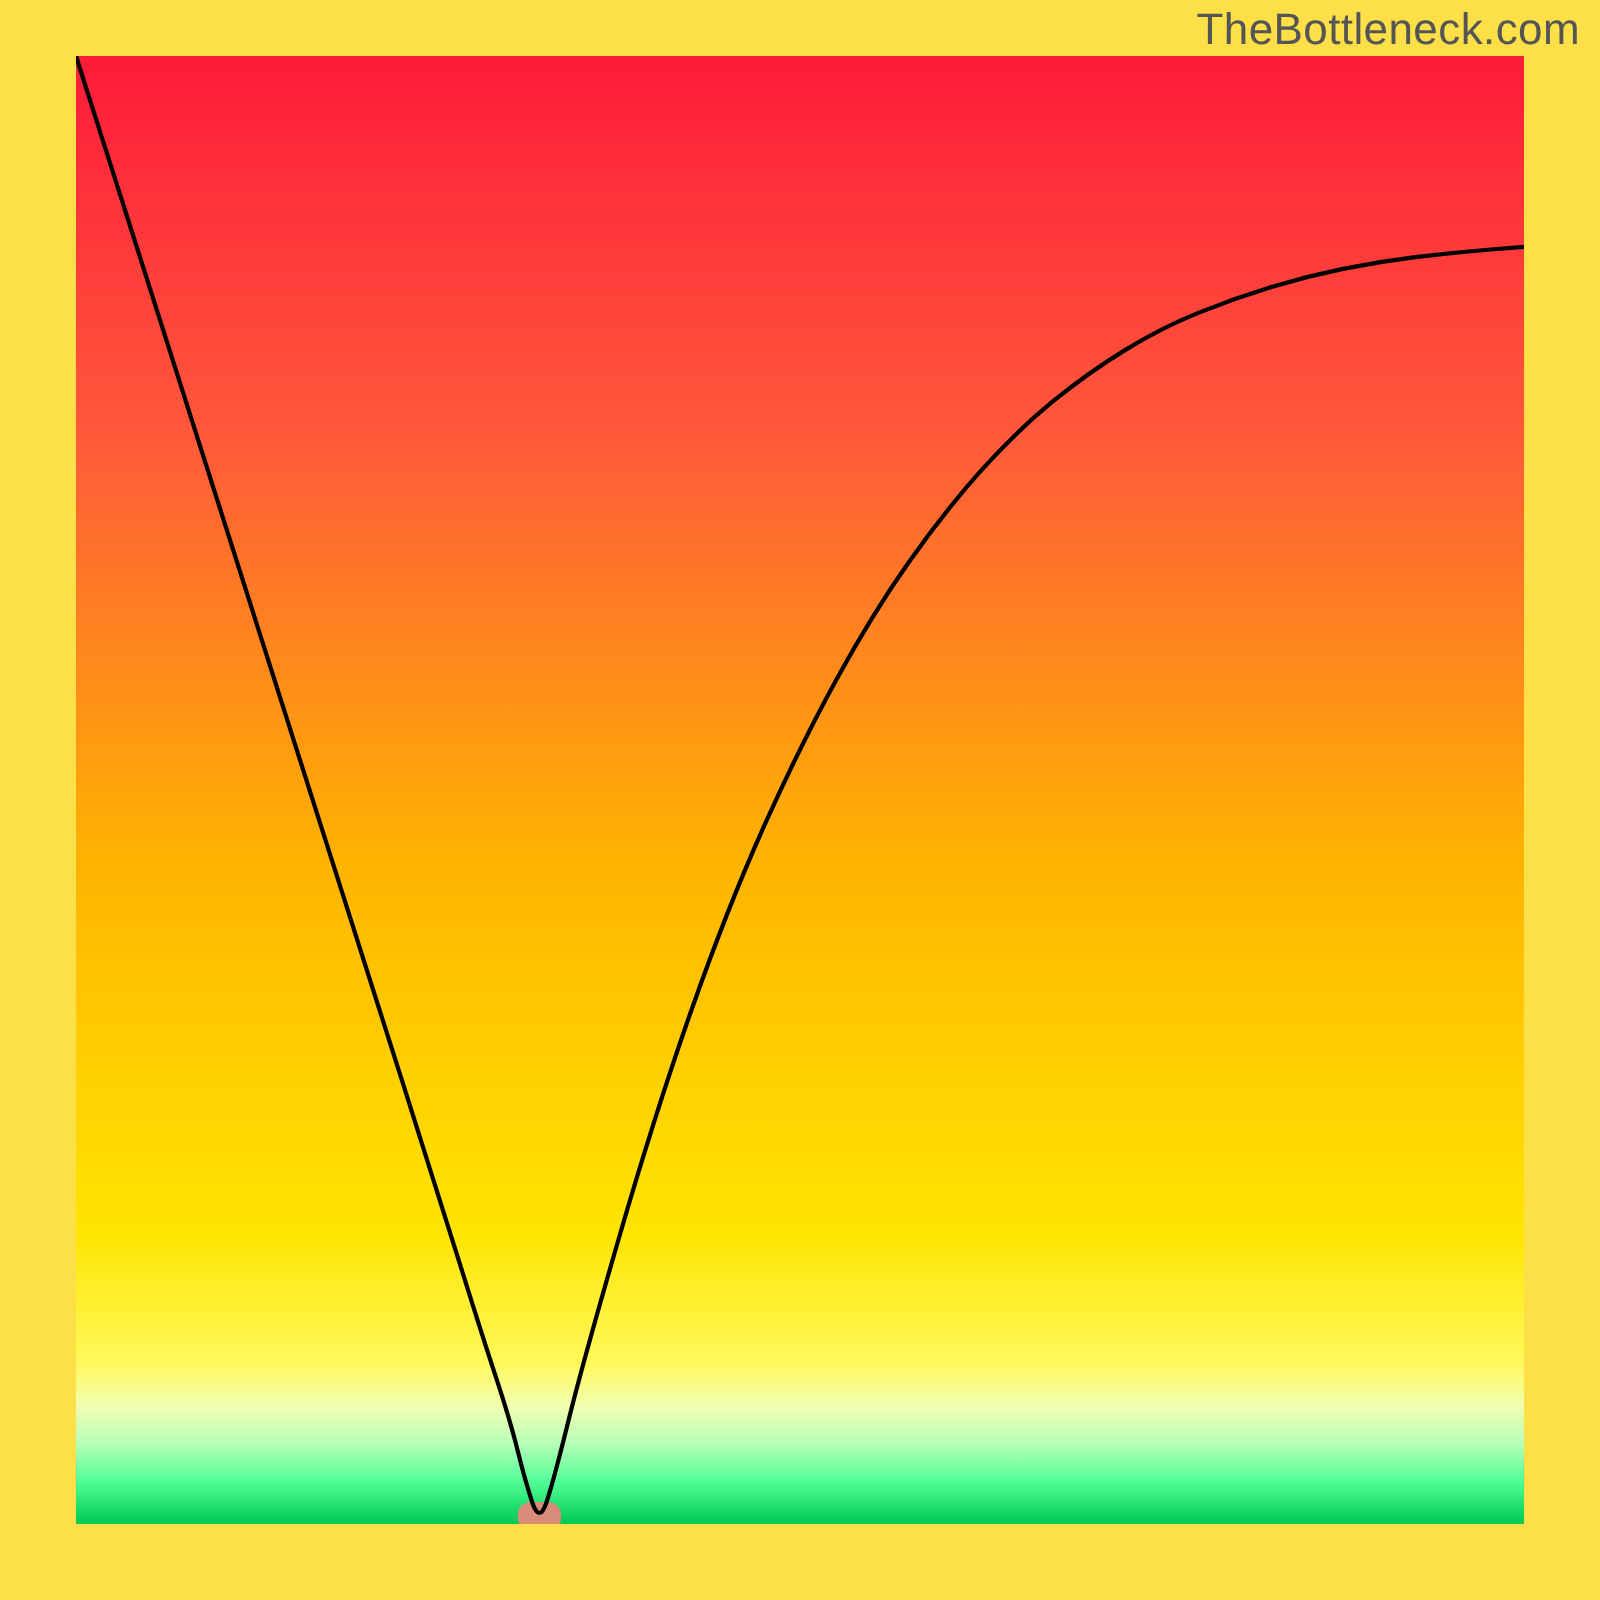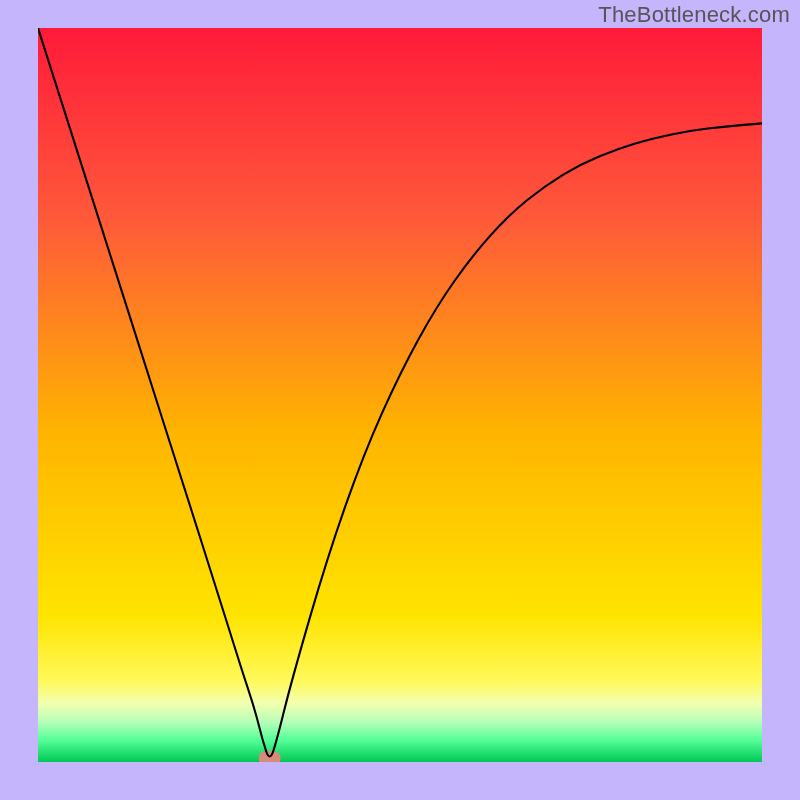--- a/index.html
+++ b/index.html
@@ -8,21 +8,21 @@
     width: 800px;
     height: 800px;
     overflow: hidden;
     background: #000;
     font-family: Arial, Helvetica, sans-serif;
   }
   .frame {
     position: relative;
     width: 800px;
     height: 800px;
-    background: #c4b5fd;
+    background: #fde047;
     text-decoration: underline;
   }
   .attribution {
     position: absolute;
     top: 2px;
     right: 10px;
     color: #555;
     font-size: 22px;
     font-weight: 400;
     letter-spacing: 0.2px;

